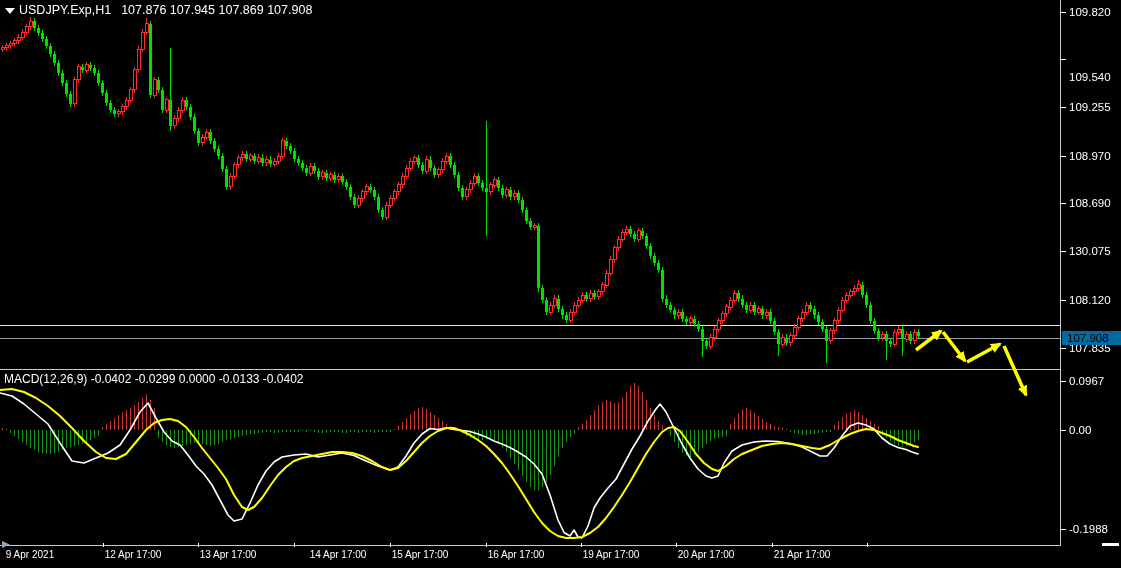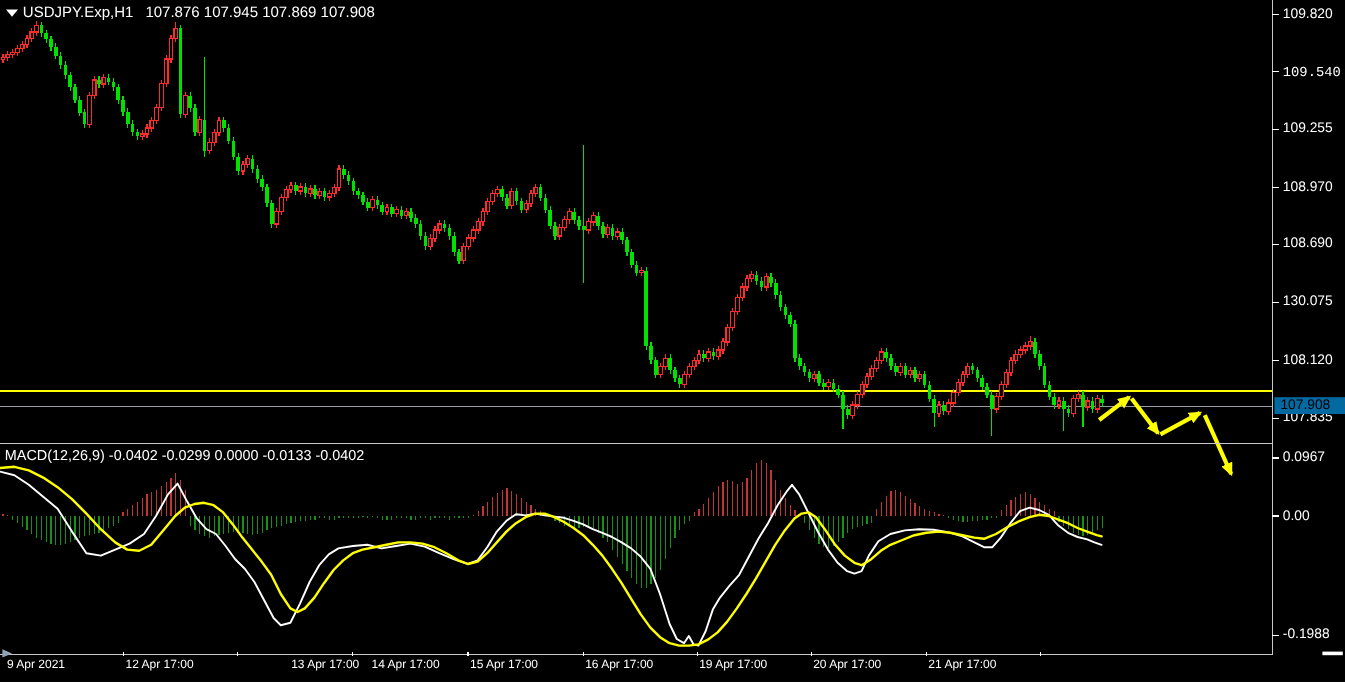--- a/index.html
+++ b/index.html
@@ -756,33 +756,33 @@
       <polygon points="2,541 10,544.5 2,548" fill="#8FA3B8"></polygon>
       <rect x="1102" y="543" width="17" height="3" fill="#fff"></rect>
     </svg>
   <span class="tri"></span>
   <div class="title">
     <span>USDJPY.Exp,H1</span><span class="vals">107.876 107.945 107.869 107.908</span>
   </div>
   <div class="macdlabel">MACD(12,26,9) -0.0402 -0.0299 0.0000 -0.0133 -0.0402</div>
   <div class="bidbox" id="bidbox" style="top: 331px;">107.908</div>
 <div class="plabel" style="top: 5.5339px;">109.820</div>
-    <div class="plabel" style="top: 54px; font-family: Liberation Mono, monospace;">109.540</div>
+    <div class="plabel" style="top: 71px;">109.540</div>
     <div class="plabel" style="top: 101.297px;">109.255</div>
     <div class="plabel" style="top: 149.602px;">108.970</div>
     <div class="plabel" style="top: 197.059px;">108.690</div>
     <div class="plabel" style="top: 245.364px;">130.075</div>
     <div class="plabel" style="top: 293.669px;">108.120</div>
     <div class="plabel" style="top: 341.975px;">107.835</div>
     <div class="plabel" style="top: 375.15px;">0.0967</div>
     <div class="plabel" style="top: 423.5px;">0.00</div>
     <div class="plabel" style="top: 522.9px;">-0.1988</div>
     <div class="tlabel" style="left: 30px;">9 Apr 2021</div>
     <div class="tlabel" style="left: 133px;">12 Apr 17:00</div>
-    <div class="tlabel" style="left: 228px; margin-left: 43px;">13 Apr 17:00</div>
+    <div class="tlabel" style="left: 228px;">13 Apr 17:00</div>
     <div class="tlabel" style="left: 324px; margin-left: 14px;">14 Apr 17:00</div>
     <div class="tlabel" style="left: 420px;">15 Apr 17:00</div>
     <div class="tlabel" style="left: 516px;">16 Apr 17:00</div>
     <div class="tlabel" style="left: 611px;">19 Apr 17:00</div>
     <div class="tlabel" style="left: 706px;">20 Apr 17:00</div>
     <div class="tlabel" style="left: 802px;">21 Apr 17:00</div>
     <div class="tlabel" style="left: 897px; margin-top: 36px;">22 Apr 17:00</div>
   </div>
 
 </body></html>

